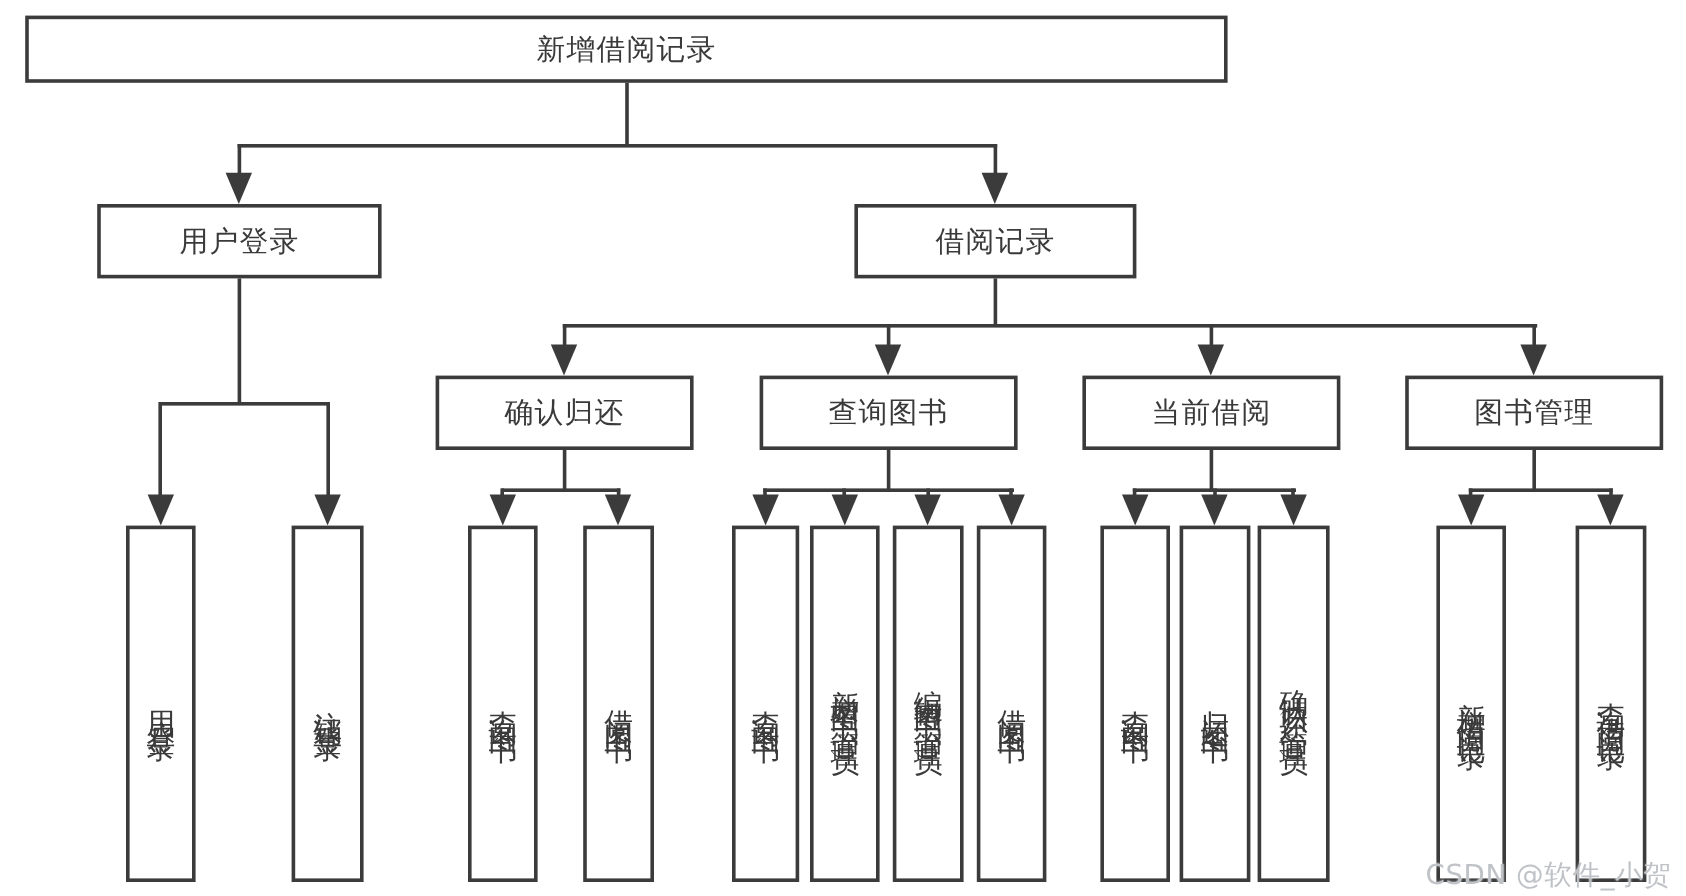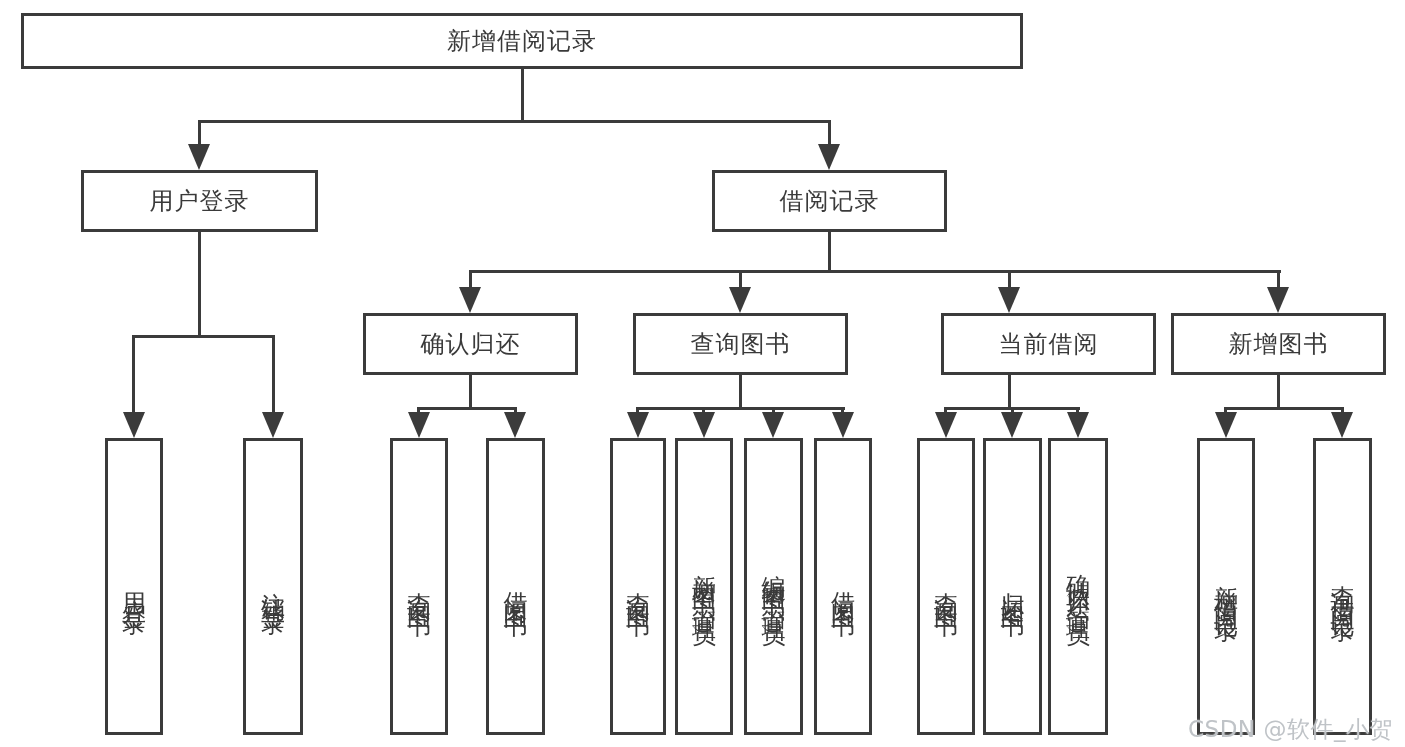--- a/index.html
+++ b/index.html
@@ -80,25 +80,25 @@
   <div class="arrowhead" style="left:998px;top:287px;"></div>
   <div class="vline" style="left:1277px;top:270px;height:19px;"></div>
   <div class="arrowhead" style="left:1267px;top:287px;"></div>
 
   <div class="box" style="left:363px;top:313px;width:215px;height:62px;">
     <span>确认归还</span>
   </div>
   <div class="box" style="left:633px;top:313px;width:215px;height:62px;">
     <span>查询图书</span>
   </div>
-  <div class="box" style="left:941px;top:313px;width:215px;height:62px;">
+  <div class="box" style="left:902px;top:313px;width:215px;height:62px;">
     <span>当前借阅</span>
   </div>
   <div class="box" style="left:1171px;top:313px;width:215px;height:62px;">
-    <span>新增图书</span>
+    <span>图书管理</span>
   </div>
 
   <div class="vline" style="left:469px;top:375px;height:34px;"></div>
   <div class="hline" style="left:418px;top:407px;width:99px;"></div>
   <div class="vline" style="left:417px;top:407px;height:9px;"></div>
   <div class="arrowhead" style="left:408px;top:412px;"></div>
   <div class="vline" style="left:514px;top:407px;height:9px;"></div>
   <div class="arrowhead" style="left:504px;top:412px;"></div>
 
   <div class="vline" style="left:739px;top:375px;height:34px;"></div>

